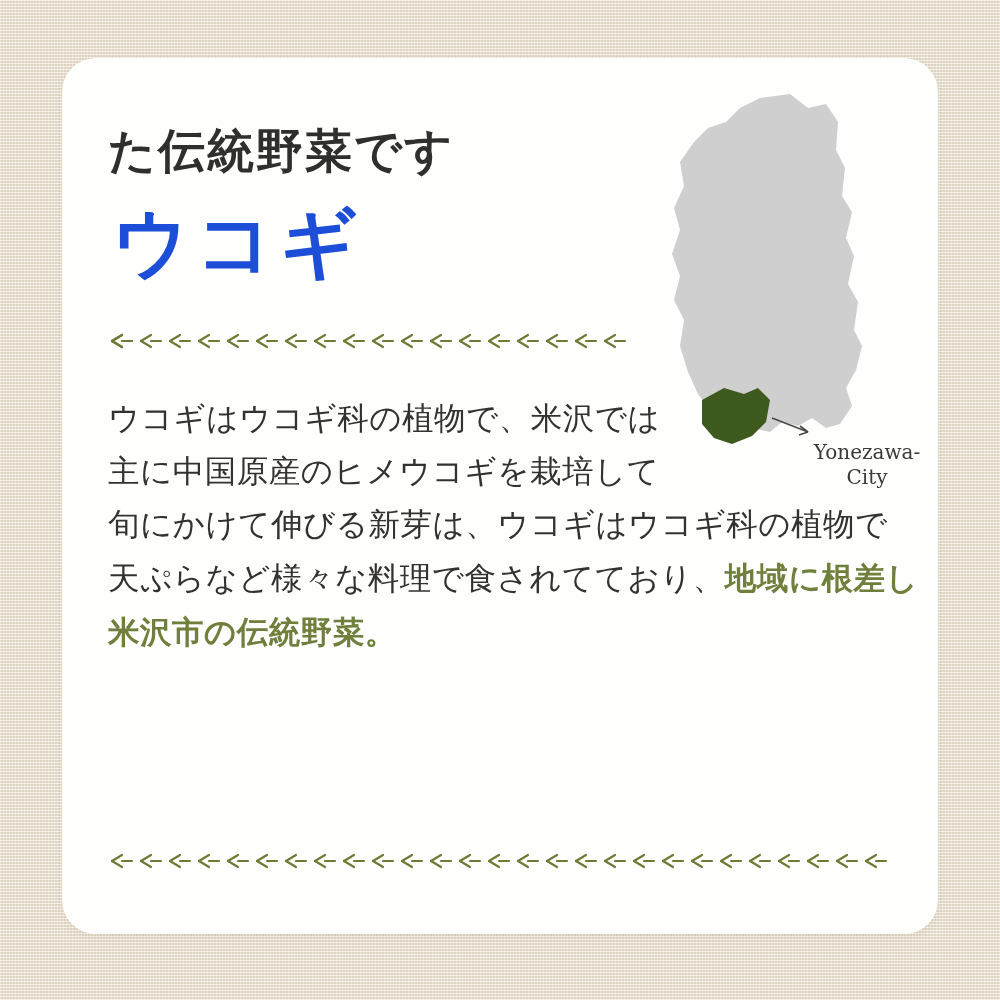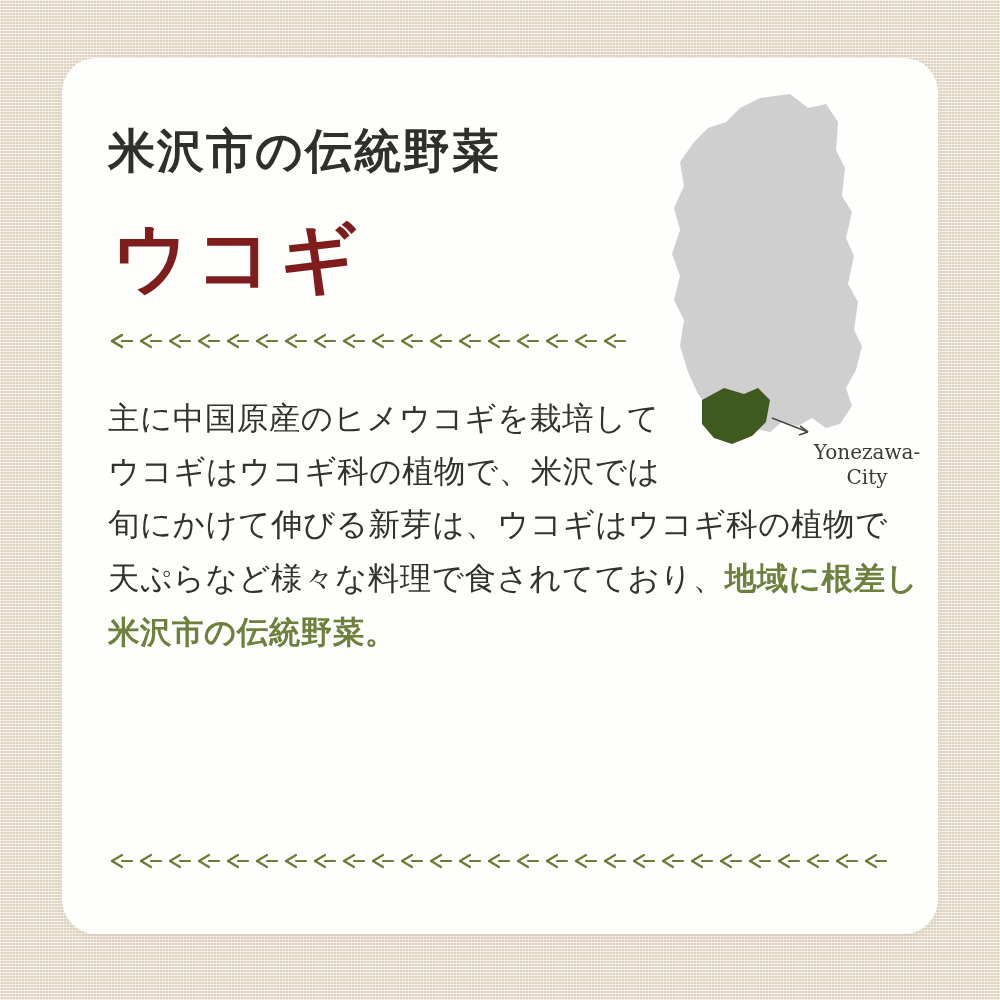--- a/index.html
+++ b/index.html
@@ -42,26 +42,26 @@
     font-family: "DejaVu Serif", serif;
     font-weight: bold;
     font-size: 47px;
     letter-spacing: 2px;
     color: #2f2f2c;
     z-index: 3;
   }
   .title {
     position: absolute;
     left: 112px;
-    top: 208px;
+    top: 193px;
     font-family: "DejaVu Serif", serif;
     font-weight: bold;
     font-size: 76px;
     letter-spacing: 6px;
-    color: #7f1d1d;
+    color: #1d4ed8;
     z-index: 3;
   }
   .divider {
     position: absolute;
     height: 26px;
     overflow: hidden;
     z-index: 3;
     color: #6f7a35;
   }
   .divider.top {
@@ -115,21 +115,21 @@
   }
   .para-line { white-space: nowrap; }
 </style>
 </head>
 <body>
 
 <div class="bg-texture"></div>
 
 <div class="card"></div>
 
-<div class="heading">米沢市の伝統野菜</div>
+<div class="heading">た伝統野菜です</div>
 <div class="title">ウコギ</div>
 
 <div class="divider top">
   <svg width="536" height="26" viewBox="0 0 536 26" xmlns="http://www.w3.org/2000/svg">
     <g fill="none" stroke="#6f7a35" stroke-width="2.2" stroke-linecap="round">
       <g id="motif-top">
         <path d="M4 13 L14 7"></path>
         <path d="M4 13 L14 19"></path>
         <path d="M14 13 L24 13"></path>
       </g>
@@ -174,22 +174,22 @@
     </g>
   </svg>
 </div>
 
 <div class="map-label">
   <div>Yonezawa-</div>
   <div>City</div>
 </div>
 
 <div class="body-text" id="body-text">
+    <div class="para-line"><span>ウコギはウコギ科の植物で、米沢では</span></div>
     <div class="para-line"><span>主に中国原産のヒメウコギを栽培して</span></div>
-    <div class="para-line"><span>ウコギはウコギ科の植物で、米沢では</span></div>
     <div class="para-line"><span>旬にかけて伸びる新芽は、ウコギはウコギ科の植物で</span></div>
     <div class="para-line"><span>天ぷらなど様々な料理で食されてており、</span><span class="hl">地域に根差し</span></div>
     <div class="para-line"><span class="hl">米沢市の伝統野菜。</span></div>
   </div>
 
 <div class="divider bottom">
   <svg width="790" height="26" viewBox="0 0 790 26" xmlns="http://www.w3.org/2000/svg">
     <defs>
       <g id="motif-bot" fill="none" stroke="#6f7a35" stroke-width="2.2" stroke-linecap="round">
         <path d="M4 13 L14 7"></path>

